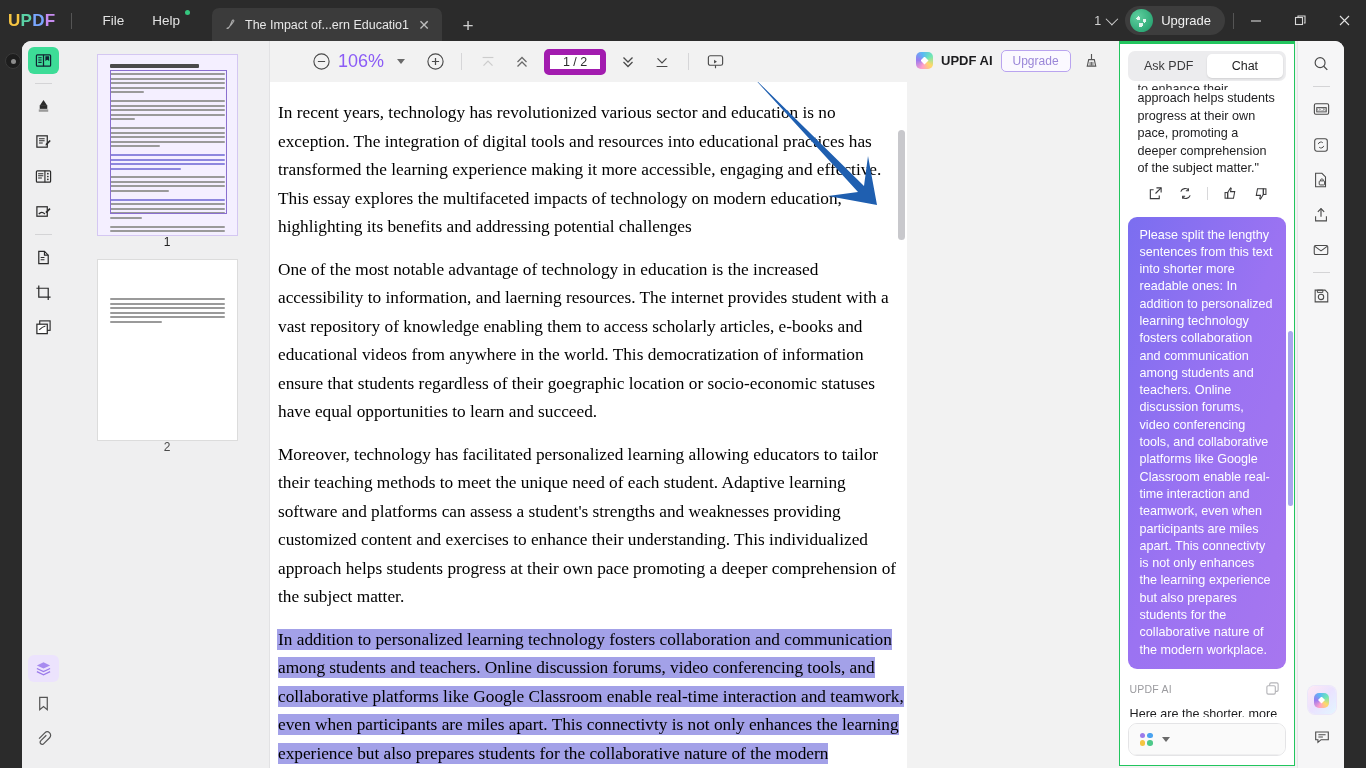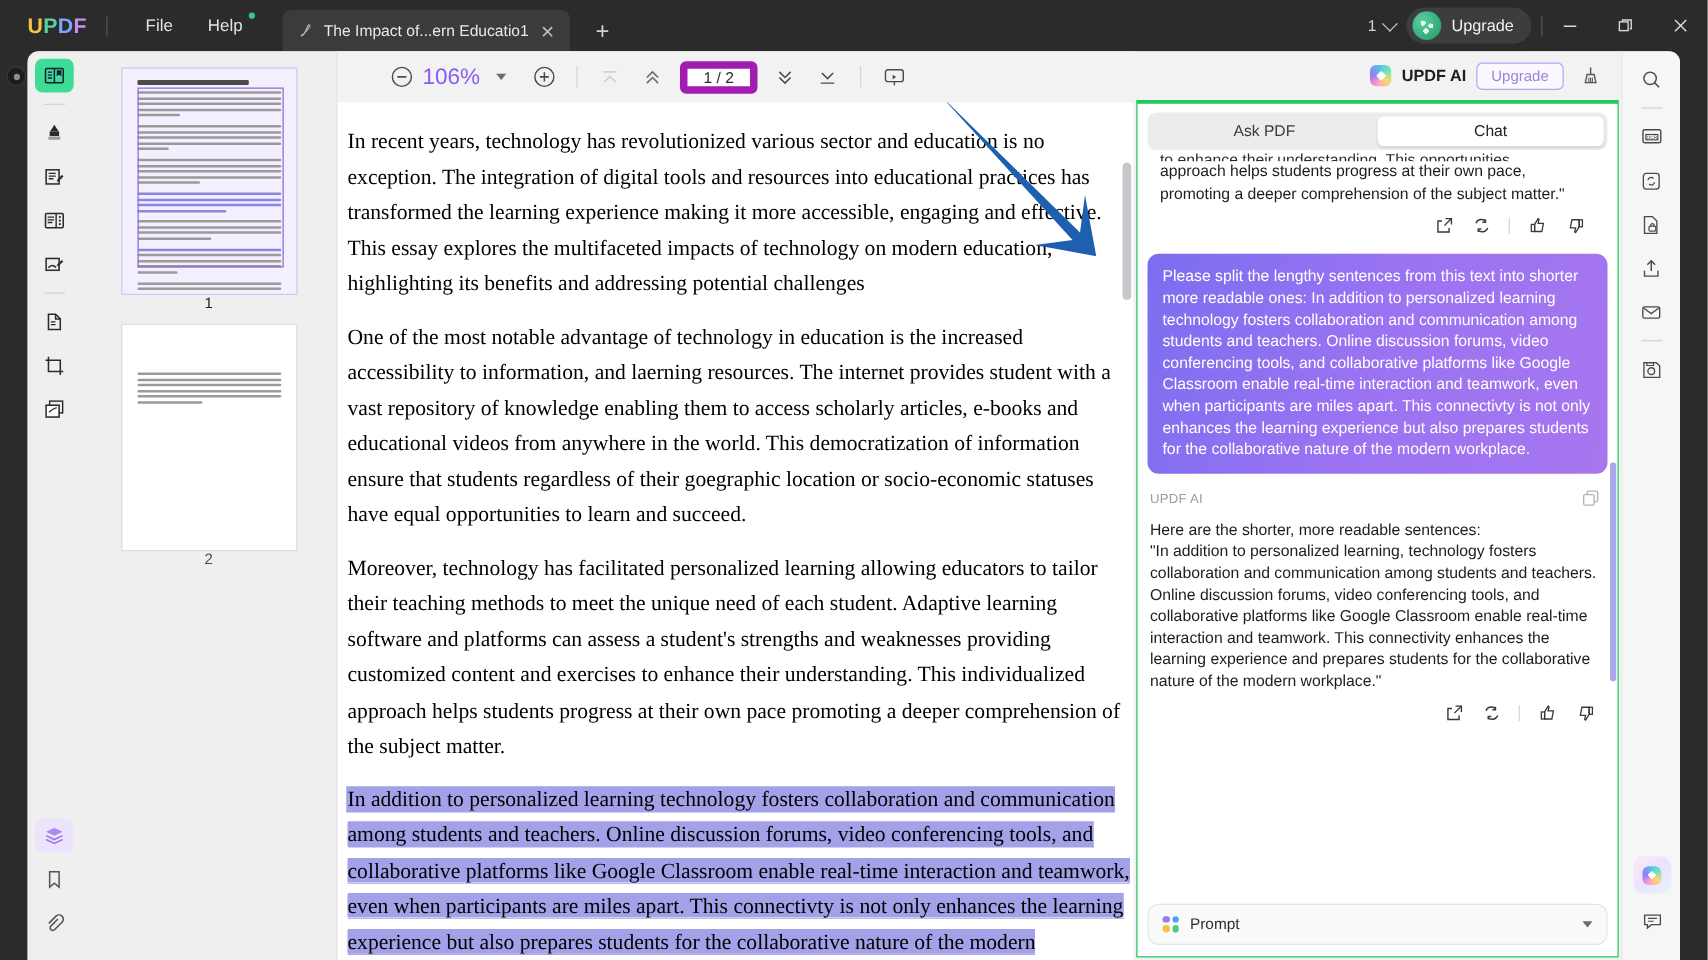--- a/index.html
+++ b/index.html
@@ -11,21 +11,21 @@
     position: relative;
   }
 
   
   #titlebar {
     height: 41px; background: #2b2b2b;
     display: flex; align-items: center;
     position: relative;
   }
   .logo {
-    margin-left: 22px; font-size: 17px; font-weight: bold;
+    margin-left: 8px; font-size: 17px; font-weight: bold;
     letter-spacing: .3px;
   }
   .logo span:nth-child(1){ color:#f5c542; }
   .logo span:nth-child(2){ color:#5ad1a5; }
   .logo span:nth-child(3){ color:#7aa7ff; }
   .logo span:nth-child(4){ color:#c78cf0; }
   .tb-sep { width:1px; height:16px; background:#555; margin:0 16px; }
   .menu-item {
     color:#e3e3e3; font-size:13.5px; padding:5px 14px;
     border-radius:4px; cursor:default; position:relative;
@@ -172,21 +172,21 @@
 
   
   #doc-scroll {
     position:absolute; right:2px; top:48px; width:7px; height:110px;
     background:#c8c8cc; border-radius:4px;
   }
 
   
   #aipanel {
     width:390px; flex:none; background:#f2f2f2;
-    display:flex; flex-direction:column; position:relative;align-items:flex-end;
+    display:flex; flex-direction:row; position:relative;
   }
   #ai-head {
     height:39px; display:flex; align-items:center; padding:0 12px 0 9px; gap:8px;
   }
   .ai-logo {
     width:17px;height:17px;flex:none; border-radius:5px;
     background:conic-gradient(from 200deg,#ff9ecb,#9b7bf0,#5ab8f5,#6ee7b6,#ffd966,#ff9ecb);
     position:relative;
   }
   .ai-logo::after{content:"";position:absolute;inset:4.5px;background:#fff;border-radius:2px;
@@ -680,21 +680,20 @@
 
         <div id="ai-compose">
           <div id="compose-box">
             <div id="prompt-row">
               <span class="dots4">
                 <i style="background:#9b7bea"></i>
                   <i style="background:#4aa3f0"></i>
                 <i style="background:#f5c542"></i>
                   <i style="background:#4ec98a"></i>
               </span>
-              <span class="prompt-lbl">Prompt</span>
               <span class="caret-sm"></span>
             </div>
           </div>
         </div>
       </div>
     </div>
 
     <div id="rail-right">
       <div class="rtool">
         <svg width="18" height="18" viewBox="0 0 20 20">

